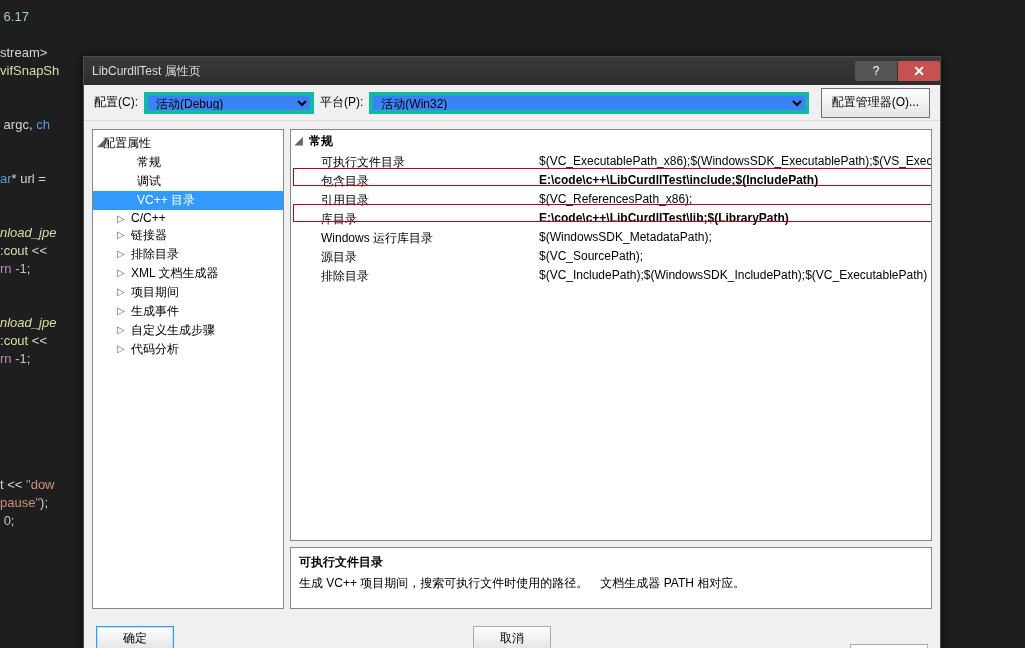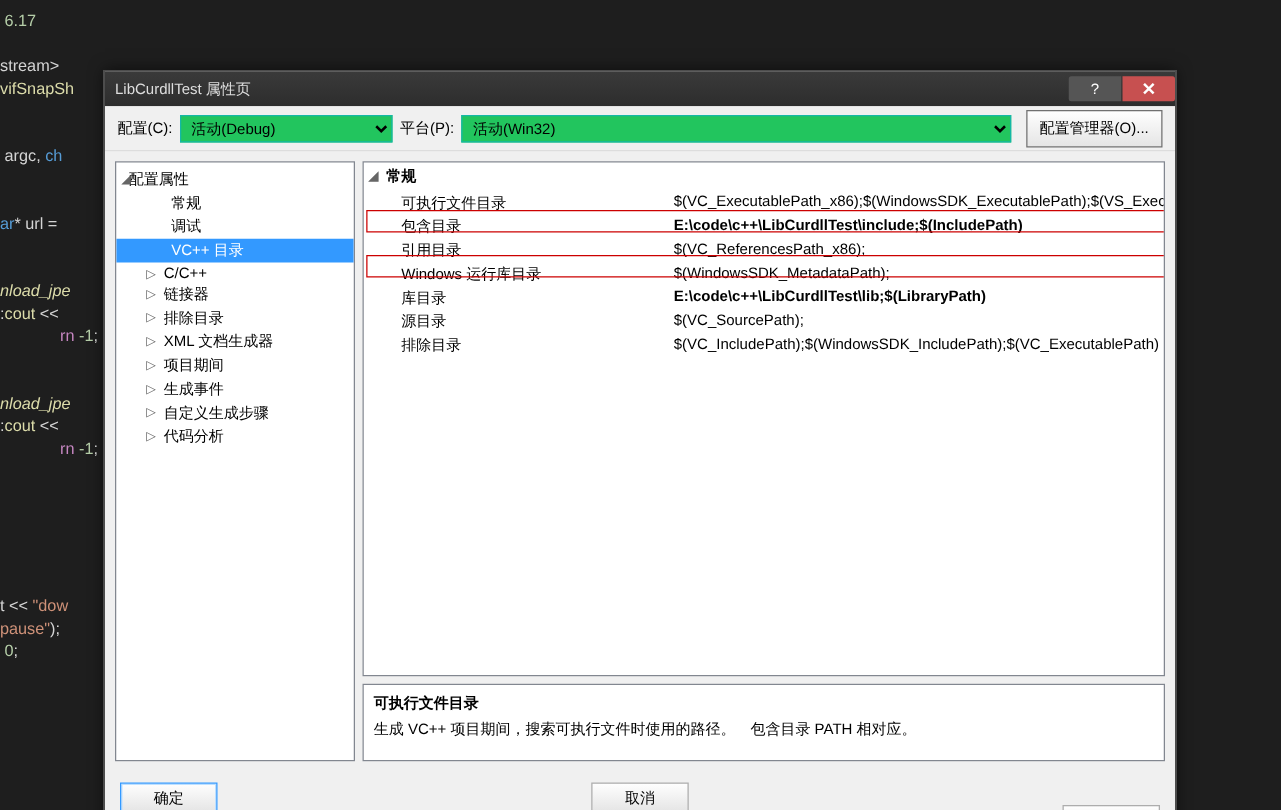--- a/index.html
+++ b/index.html
@@ -1,20 +1,20 @@
 <!DOCTYPE html>
 <html><head>
 <meta charset="utf-8">
 <style>
 * { margin: 0; padding: 0; box-sizing: border-box; font-family: "Microsoft YaHei", "Segoe UI", Tahoma, sans-serif; }
 body { width: 1025px; height: 648px; background: #1e1e1e; overflow: hidden; position: relative; }
 
 .editor-bg { position: absolute; inset: 0; color: #d4d4d4; font-family: Consolas, monospace; font-size: 13px; padding: 8px 0 0 0; line-height: 18px; }
 .editor-bg .ln { white-space: pre; }
-.kw { color: #569cd6; } .str { color: #ce9178; } .num { color: #b5cea8; } .id { color: #dcdcaa; text-align: right; } .op { color: #d4d4d4; } .pink{color:#c586c0;margin-left:48px;}
+.kw { color: #569cd6; } .str { color: #ce9178; } .num { color: #b5cea8; } .id { color: #dcdcaa; text-align: right; } .op { color: #d4d4d4; } .pink{color:#c586c0;}
 
 .dialog {
   position: absolute; left: 83px; top: 56px; width: 858px; height: 604px;
   background: #f0f0f0; border: 1px solid #4d4d4d;
   box-shadow: 0 0 12px rgba(0,0,0,.6);
   display: flex; flex-direction: column;
 }
 .titlebar {
   height: 28px; background: linear-gradient(#3a3a3a,#2d2d2d);
   display: flex; align-items: center; padding: 0 0 0 8px; color: #ddd; font-size: 12px;
@@ -22,21 +22,21 @@
 .titlebar .title { flex: 1; }
 .titlebar .btn { width: 42px; height: 20px; margin-left: 1px; display:flex;align-items:center;justify-content:center; }
 .titlebar .help { background:#555;color:#fff;border-radius:2px 0 0 2px; font-size:12px;}
 .titlebar .close { background:#c75050;color:#fff;border-radius:0 2px 2px 0; font-size:14px;font-weight:bold}
 
 .toolbar {
   height: 36px; display:flex; align-items:center; padding: 0 10px; gap:6px; font-size:12px; background:#f0f0f0;border-bottom:1px solid #ddd;
 }
 .toolbar label{ white-space:nowrap; }
 .toolbar select, .toolbar .combo {
-  border:1px solid #14b8a6; background:#22c55e; height:22px; font-size:12px; padding:0 4px;
+  border:4px solid #14b8a6; background:#3b82f6; height:22px; font-size:12px; padding:0 4px;
 }
 .combo-config{ width:170px; }
 .combo-platform{ flex:1; margin-right:6px;}
 .cfg-mgr-btn{
   height:30px; padding:0 10px; background:linear-gradient(#fefefe,#e5e5e5); border:1px solid #707070; font-size:12px;
 }
 
 .body {
   flex:1; display:flex; padding:8px; gap:6px; min-height:0;
 }
@@ -169,45 +169,45 @@
                 <div class="v">$(VC_ExecutablePath_x86);$(WindowsSDK_ExecutablePath);$(VS_ExecutablePath)</div>
               </div>
               <div class="row bold">
                 <div class="k">包含目录</div>
                 <div class="v">E:\code\c++\LibCurdllTest\include;$(IncludePath)</div>
               </div>
               <div class="row">
                 <div class="k">引用目录</div>
                 <div class="v">$(VC_ReferencesPath_x86);</div>
               </div>
-              <div class="row">
-                <div class="k">Windows 运行库目录</div>
-                <div class="v">$(WindowsSDK_MetadataPath);</div>
-              </div>
               <div class="row bold">
                 <div class="k">库目录</div>
                 <div class="v">E:\code\c++\LibCurdllTest\lib;$(LibraryPath)</div>
+              </div>
+              <div class="row">
+                <div class="k">Windows 运行库目录</div>
+                <div class="v">$(WindowsSDK_MetadataPath);</div>
               </div>
               <div class="row">
                 <div class="k">源目录</div>
                 <div class="v">$(VC_SourcePath);</div>
               </div>
               <div class="row">
                 <div class="k">排除目录</div>
                 <div class="v">$(VC_IncludePath);$(WindowsSDK_IncludePath);$(VC_ExecutablePath)</div>
               </div>
             </div>
         </div>
         <div class="redbox" style="left:2px;top:38px;width:762px;height:18px;"></div>
         <div class="redbox" style="left:2px;top:74px;width:762px;height:18px;"></div>
 
       </div>
       <div class="desc">
         <div class="t">可执行文件目录</div>
-        <div>生成 VC++ 项目期间，搜索可执行文件时使用的路径。　包含目录 PATH 相对应。</div>
+        <div>生成 VC++ 项目期间，搜索可执行文件时使用的路径。　文档生成器 PATH 相对应。</div>
       </div>
     </div>
   </div>
 
   <div class="btnbar">
     <button class="default">确定</button>
     <button>取消</button>
     <button disabled="">应用(A)</button>
   </div>
 </div>

